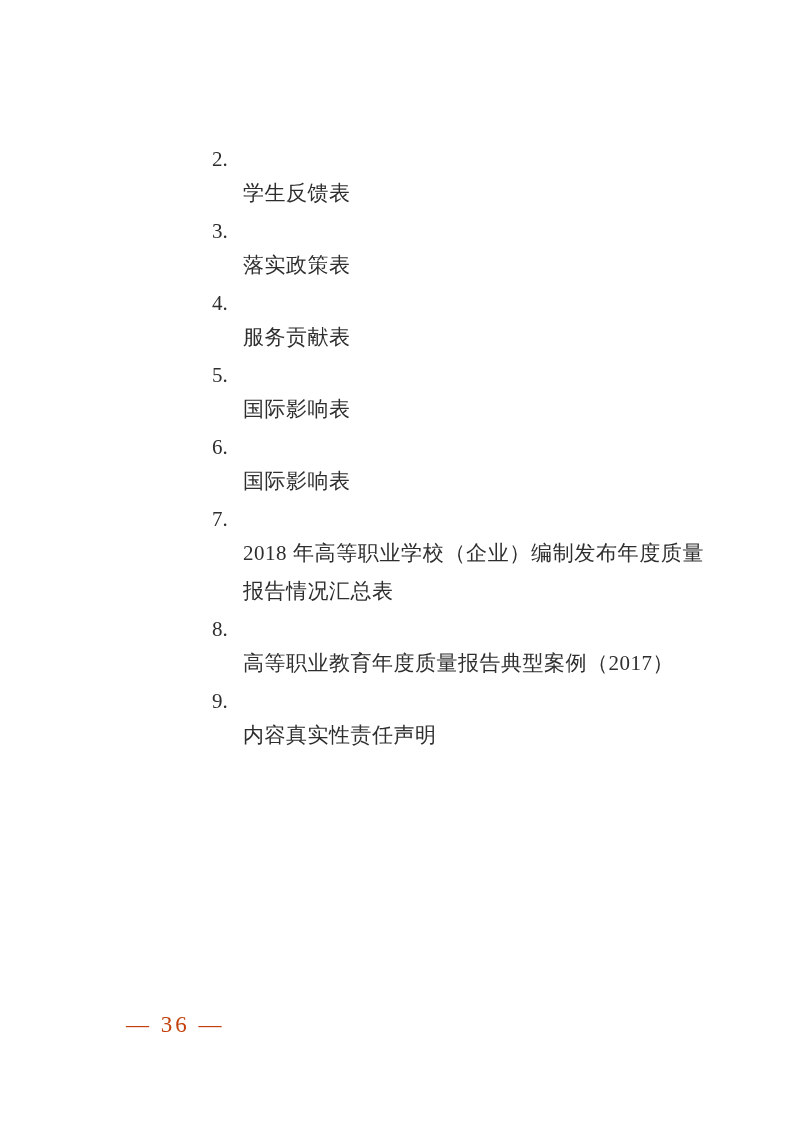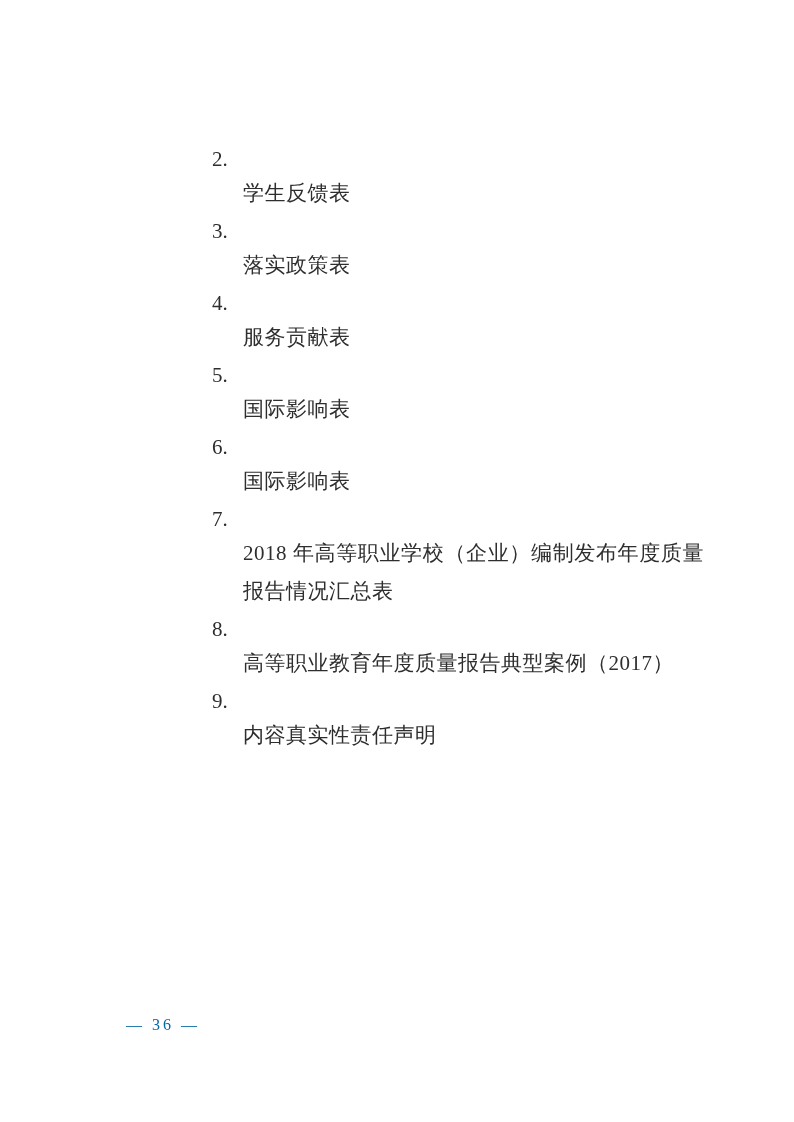--- a/index.html
+++ b/index.html
@@ -38,24 +38,24 @@
   .toc-item .txt {
     flex: 1 1 auto;
     text-align: justify;
     letter-spacing: 0.5px;
     margin-top: 34px;
   }
   .page-footer {
     position: absolute;
     left: 126px;
     top: 1012px;
-    font-size: 16px;
+    font-size: 23px;
     line-height: 26px;
     letter-spacing: 3px;
-    color: #0369a1;
+    color: #c2410c;
     white-space: nowrap;
   }
 </style>
 </head>
 <body>
 
 <div class="page">
 
   <ol class="toc-list">
     <li class="toc-item">

